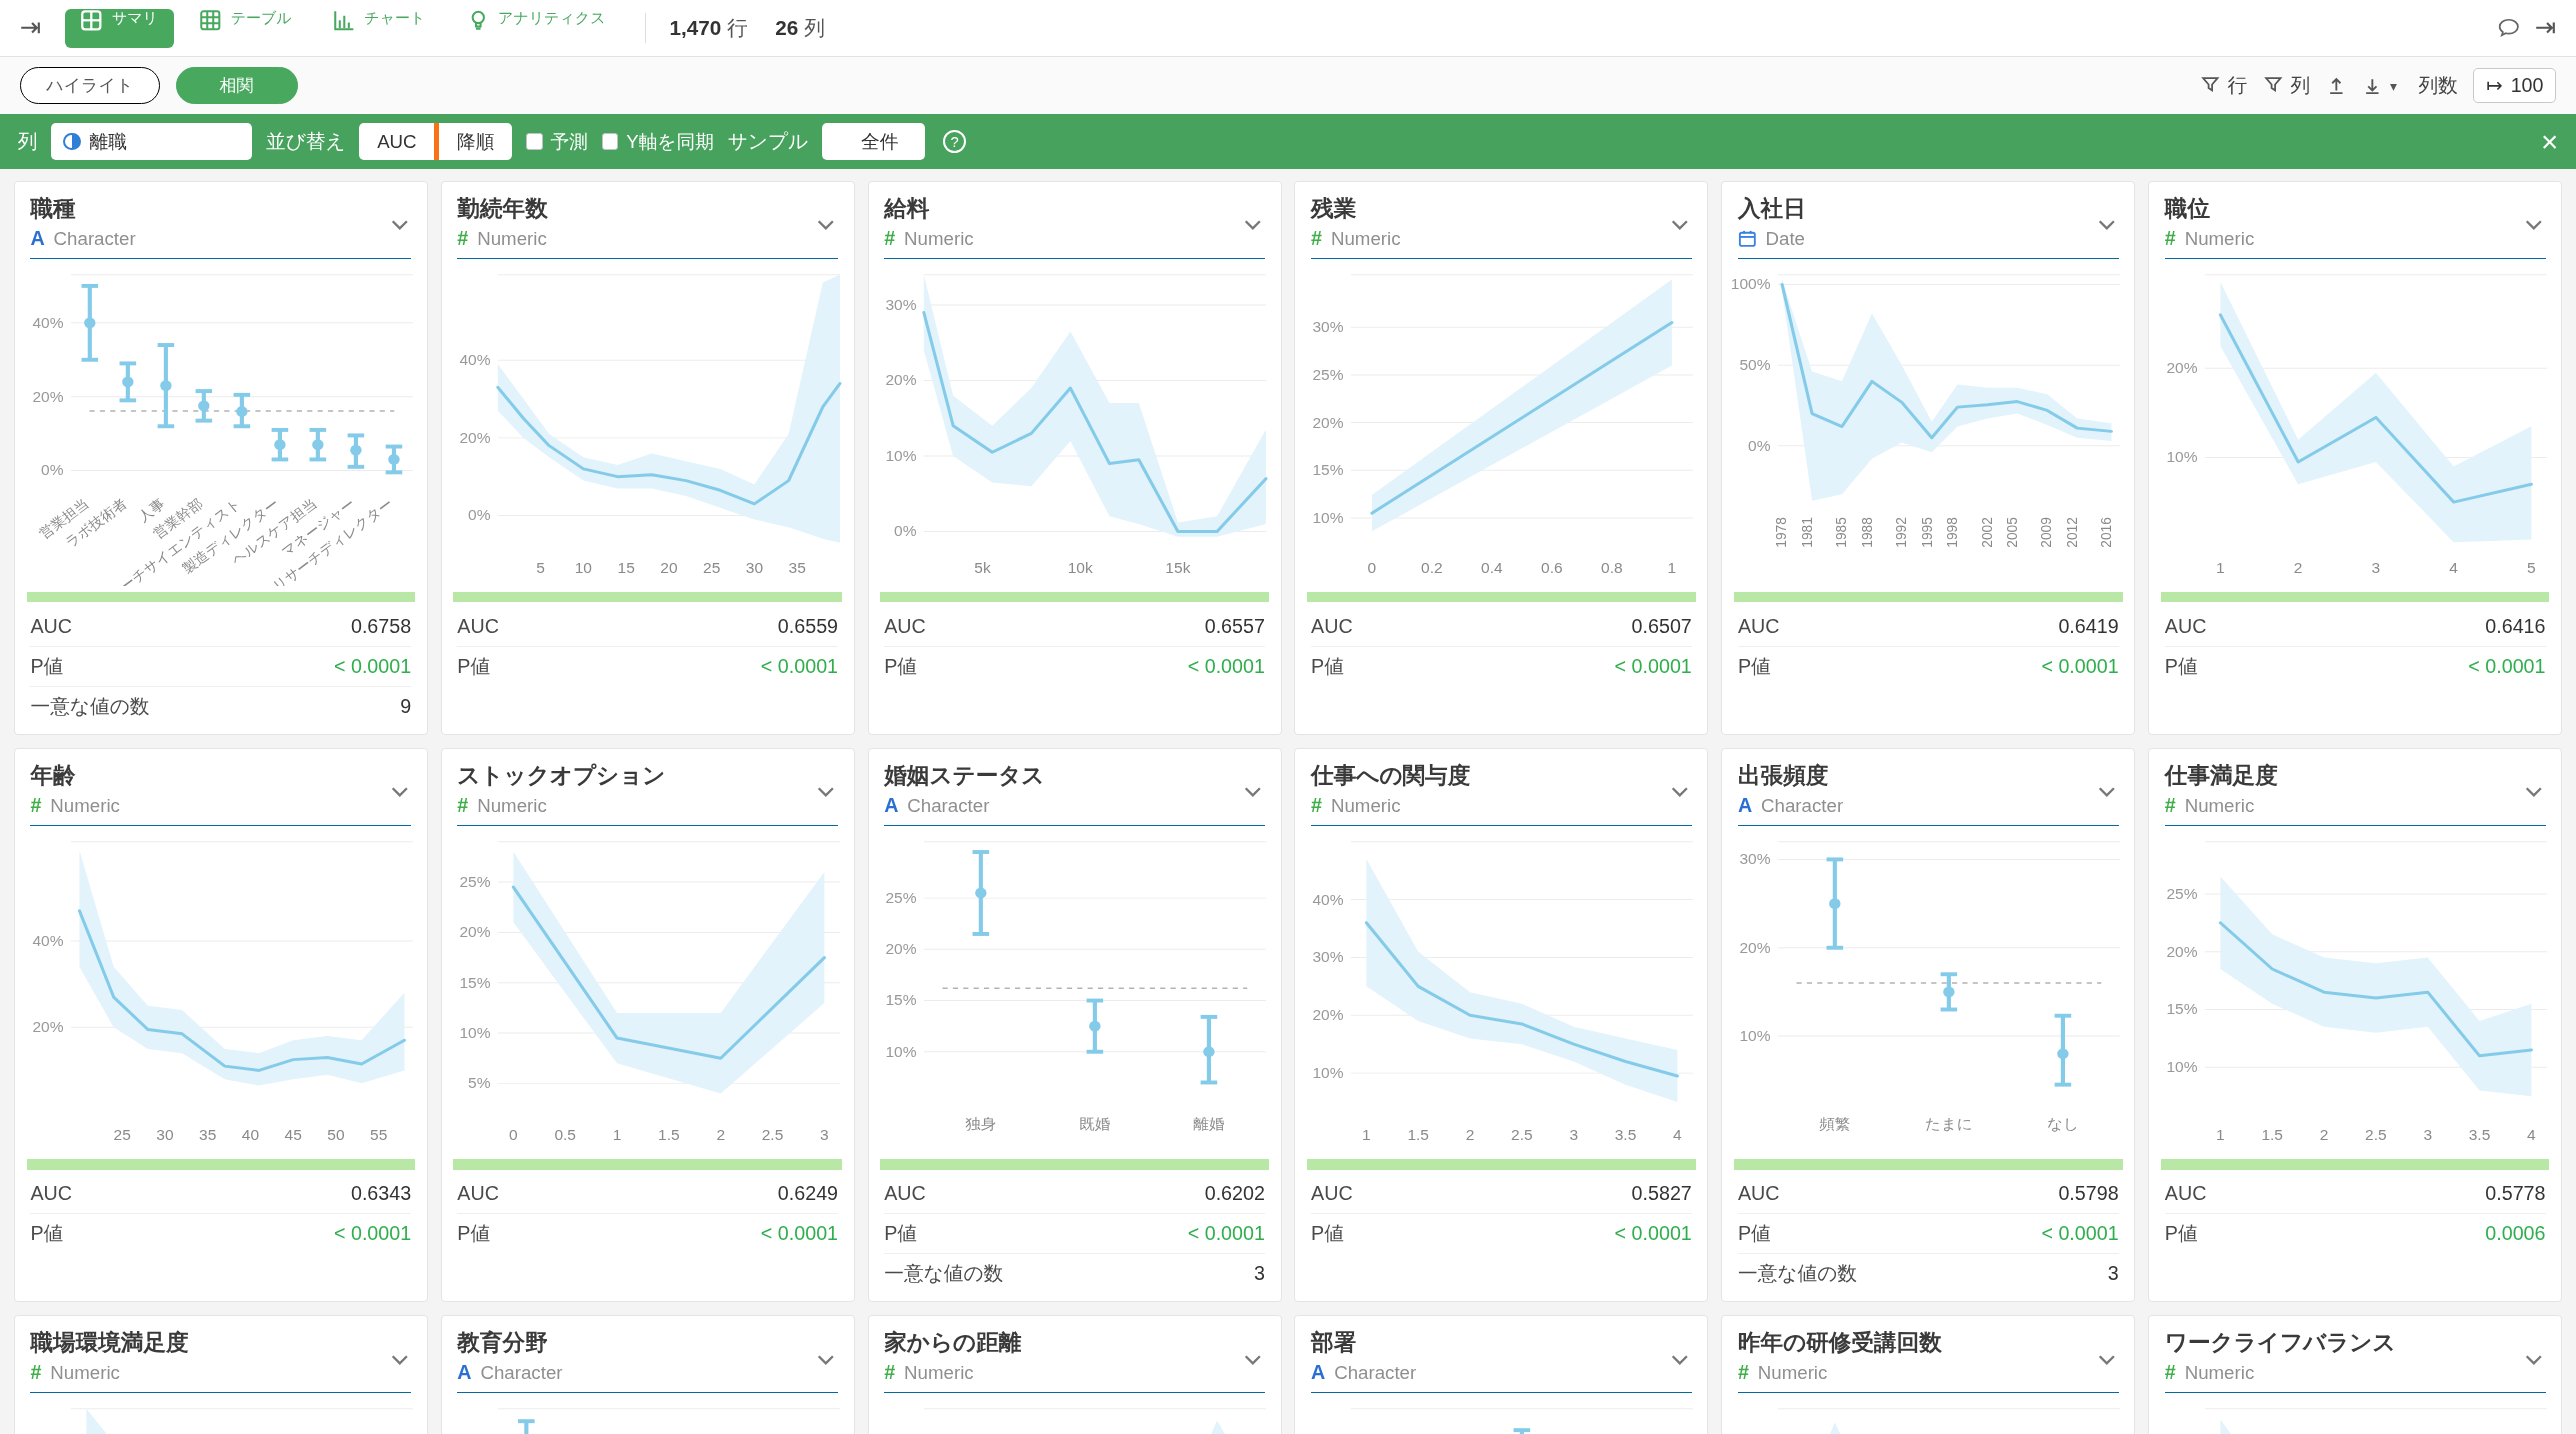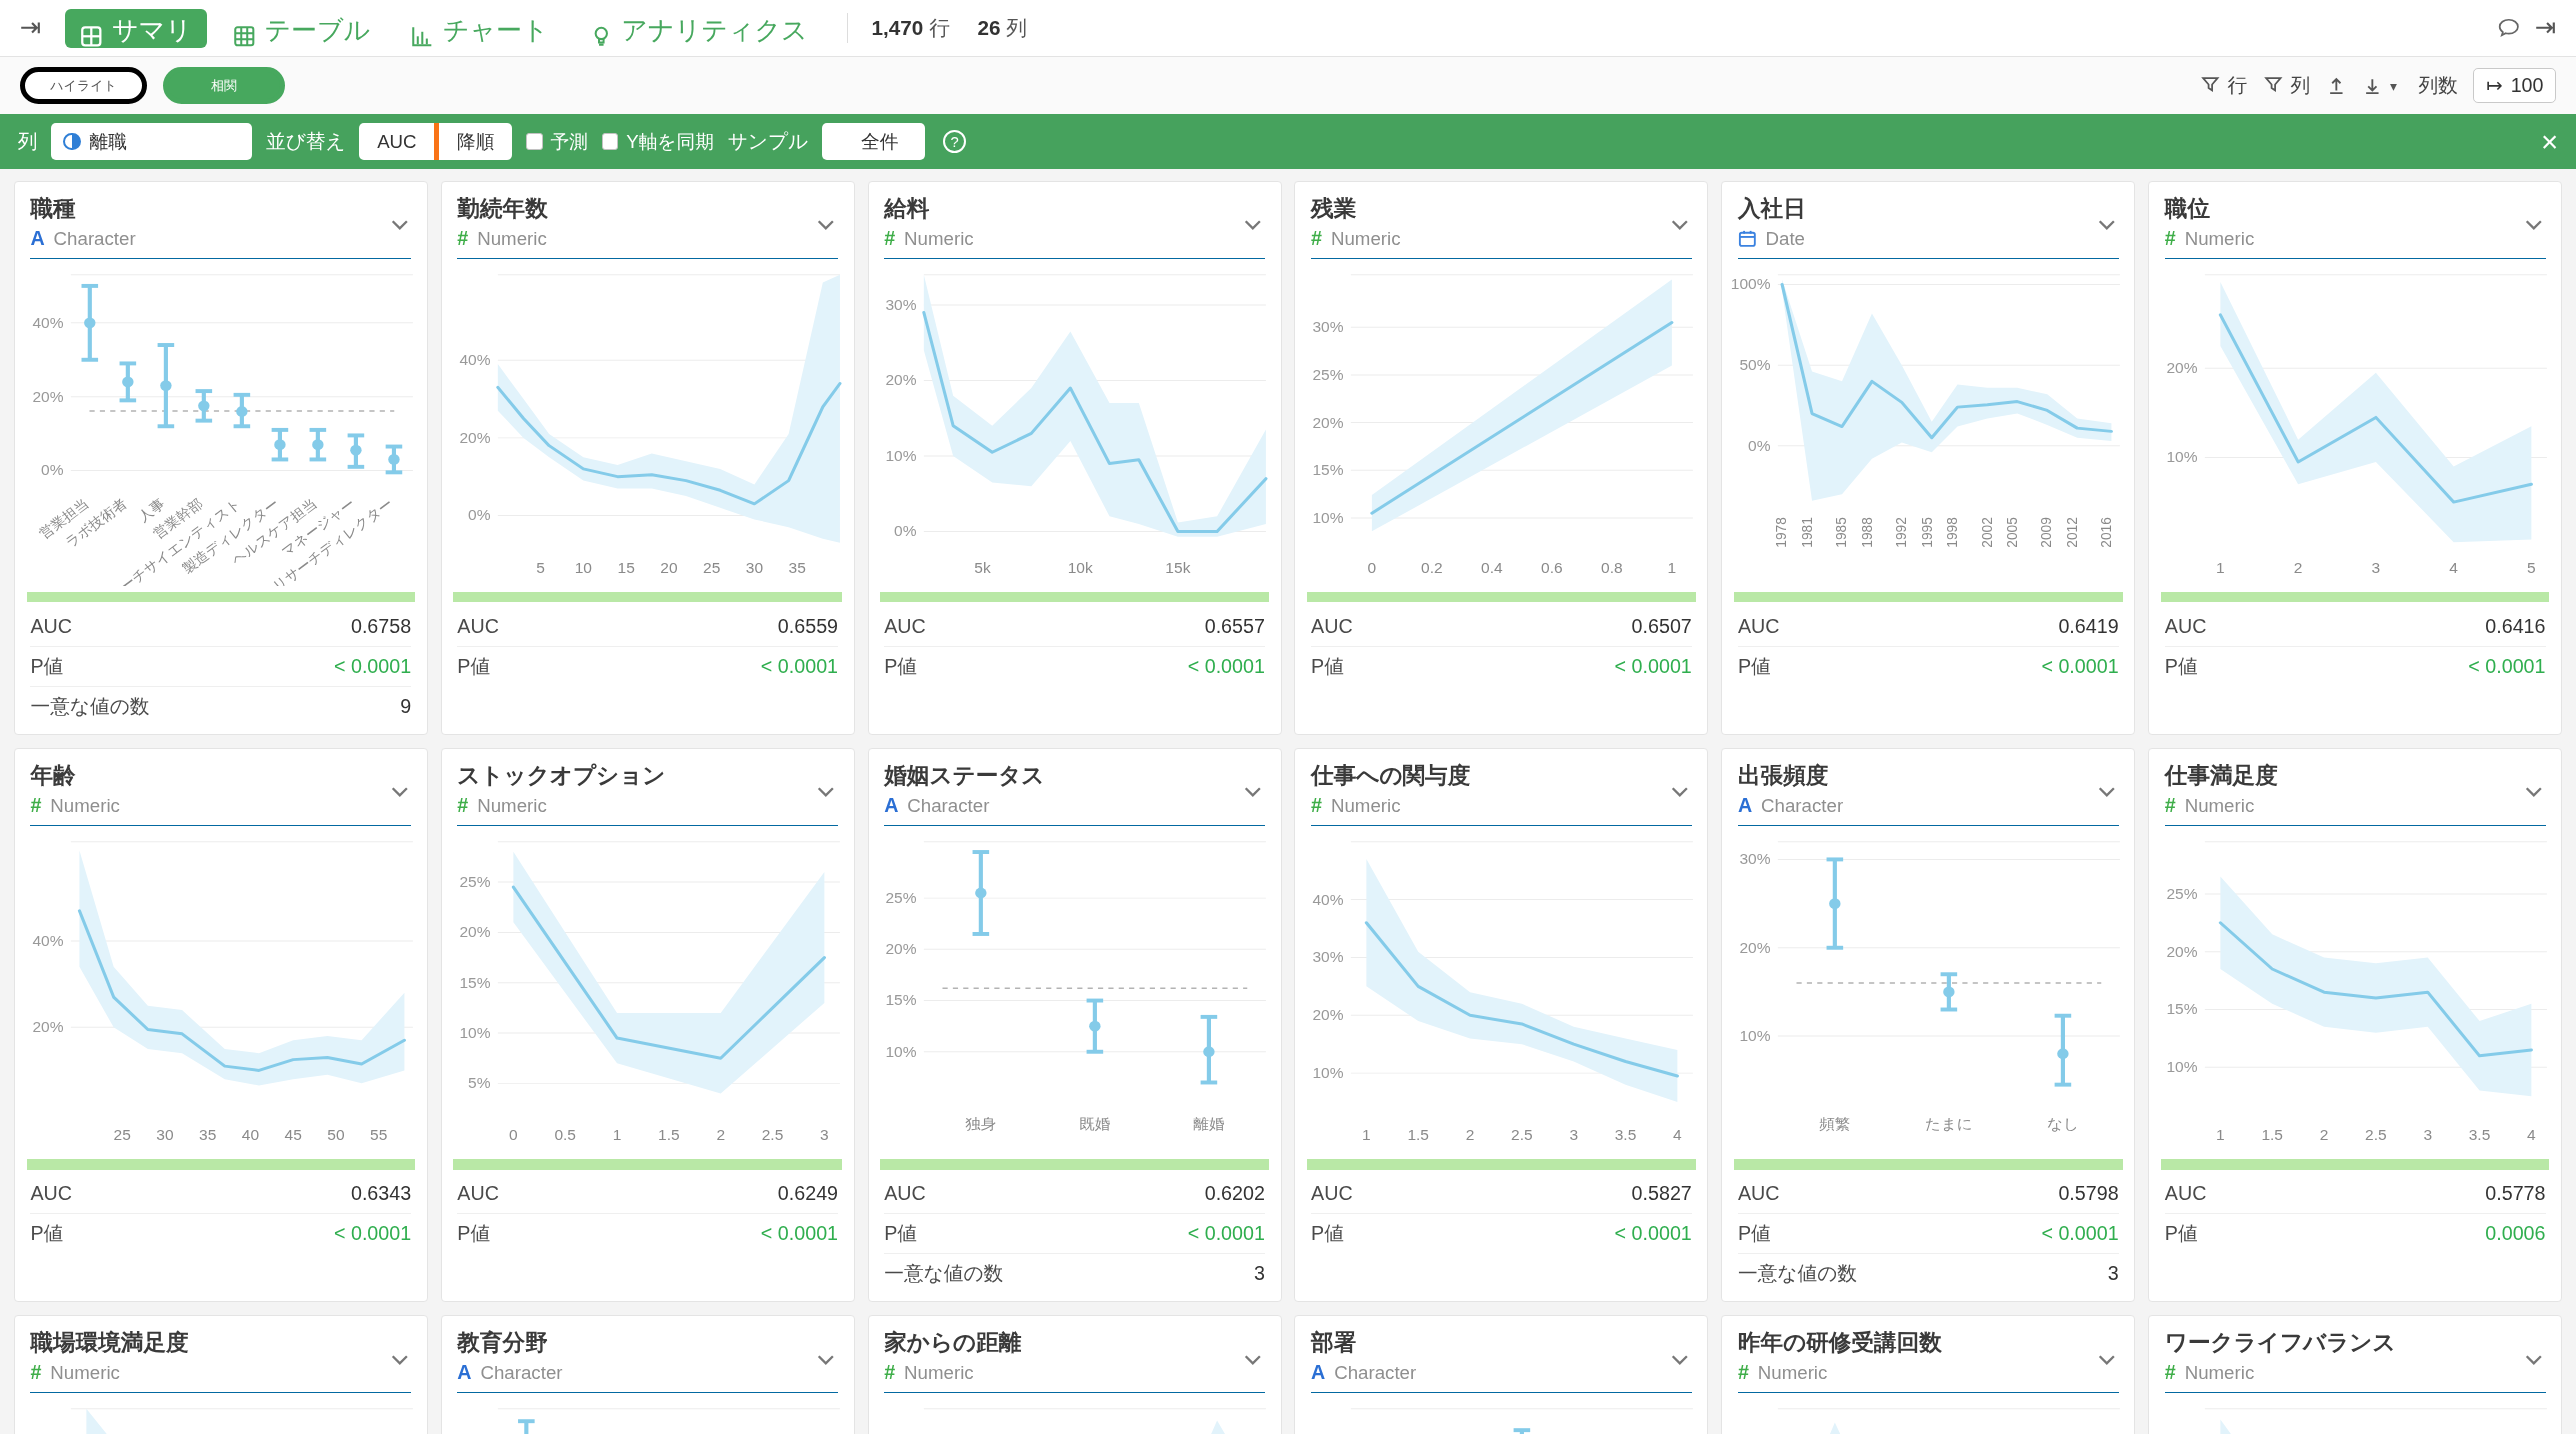--- a/index.html
+++ b/index.html
@@ -8,34 +8,34 @@
     --charblue:#2b6fd4; --numgreen:#3fae49; --dateblue:#3b82e0;
   }
   *{box-sizing:border-box;margin:0;padding:0;}
   html,body{width:2576px;height:1435px;overflow:hidden;background:#f4f4f4;
     font-family:"Liberation Sans","DejaVu Sans",sans-serif;color:#333;}
   
   .topbar{height:57px;background:#fff;border-bottom:1px solid #e3e3e3;
     display:flex;align-items:center;padding:0 19.7px;gap:13.8px;}
   .tb-icon{font-size:25.6px;color:#555;line-height:1;cursor:pointer;display:flex;align-items:center;}
   .tabs{display:flex;align-items:center;gap:9.8px;margin-left:9.8px;}
-  .tab{display:flex;align-items:flex-end;gap:8.9px;height:39px;padding:0 15.7px;border:none;
-    background:transparent;color:var(--accent);font-size:26px;border-radius:5.9px;cursor:pointer;
+  .tab{display:flex;align-items:flex-start;gap:8.9px;height:39px;padding:0 15.7px;border:none;
+    background:transparent;color:var(--accent);font-size:15px;border-radius:5.9px;cursor:pointer;
     font-family:inherit;}
   .tab svg{width:22.6px;height:22.6px;}
   .tab.active{background:var(--accent);color:#fff;}
   .tb-sep{width:1px;height:29.5px;background:#ddd;margin:0 9.8px;}
   .tb-count{font-size:20.7px;color:#333;display:flex;align-items:baseline;gap:5.9px;margin-right:13.8px;}
   .tb-count b{font-weight:bold;}
   .tb-count .unit{color:#555;}
   .tb-spacer{flex:1;}
   
   .modebar{height:57px;background:#fafafa;display:flex;align-items:center;padding:0 19.7px;gap:15.7px;}
-  .pill{height:37px;padding:0 25.6px;border-radius:18.7px;font-size:13px;display:flex;align-items:center;
-    cursor:pointer;border:5px solid #000000;background:#fff;color:#555;font-family:inherit;}
+  .pill{height:37px;padding:0 25.6px;border-radius:18.7px;font-size:17px;display:flex;align-items:center;
+    cursor:pointer;border:1px solid #000000;background:#fff;color:#555;font-family:inherit;}
   .pill.active{background:var(--accent);border-color:var(--accent);color:#fff;padding:0 43px;}
   .mb-spacer{flex:1;}
   .mb-item{display:flex;align-items:center;gap:6.9px;font-size:19.7px;color:#444;cursor:pointer;}
   .mb-item svg{width:20.7px;height:20.7px;}
   .caret{font-size:13.8px;color:#555;}
   .mb-label{font-size:19.7px;color:#444;margin-left:5.9px;}
   .limit-box{display:flex;align-items:center;gap:7.9px;border:1px solid #c9c9c9;border-radius:4.9px;
     background:#fff;padding:4.9px 11.8px;font-size:19.7px;color:#333;cursor:pointer;}
   
   .greenbar{height:55px;background:var(--bargreen);display:flex;align-items:center;

